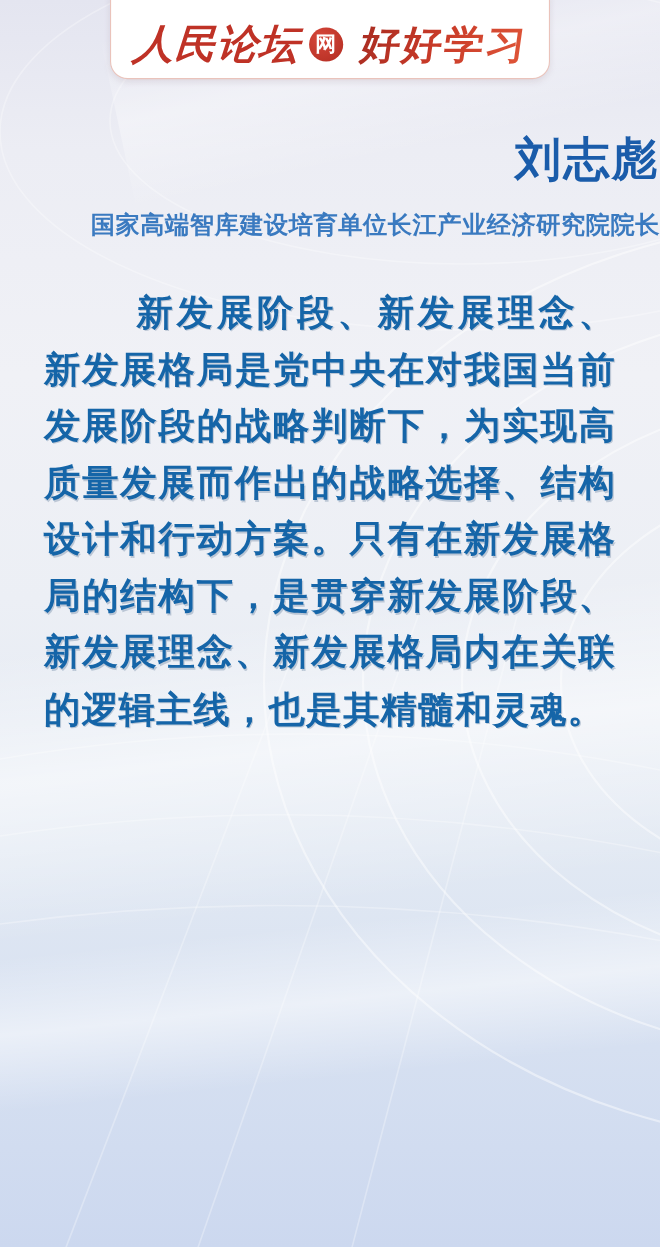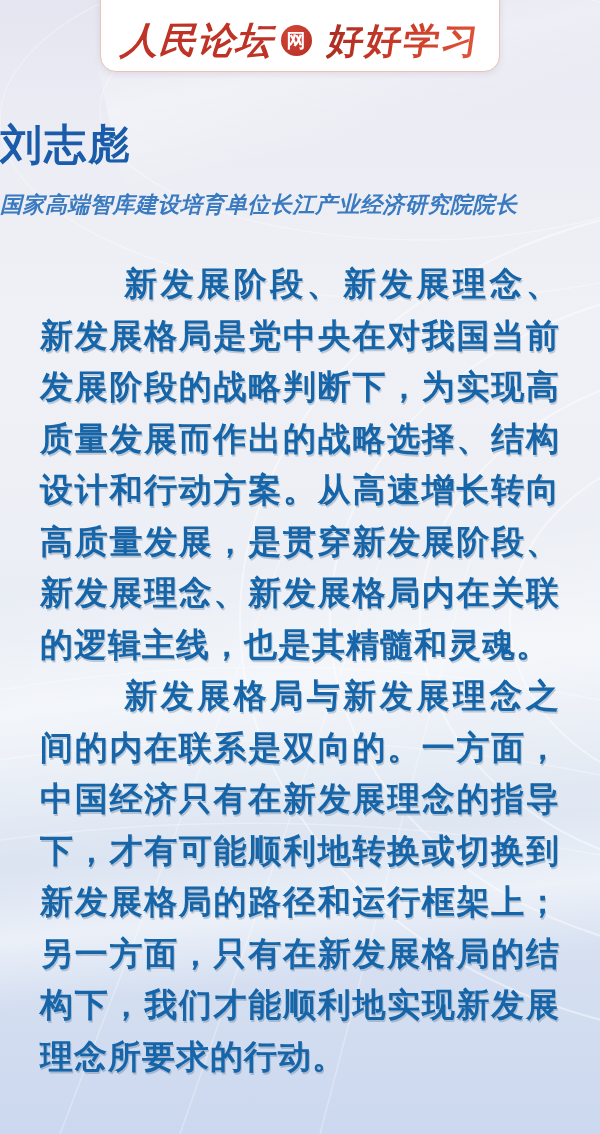--- a/index.html
+++ b/index.html
@@ -110,38 +110,37 @@
     -webkit-background-clip: text;
     background-clip: text;
     color: transparent;
     margin-left: 8px;
   }
 
   
   .speaker {
     position: relative;
     z-index: 2;
-    text-align: left;
+    text-align: right;
     padding-top: 120px;
   }
   .speaker-name {
     font-size: 42px;
     font-weight: 700;
     color: #1a5caa;
     letter-spacing: 2px;
     line-height: 1.2;
   }
   .speaker-titles {
     margin-top: 16px;
     font-size: 22px;
     font-weight: 600;
     color: #3a7ac0;
     line-height: 38px;
     letter-spacing: 0.5px;
-    font-style: italic;
   }
 
   
   .article {
     position: relative;
     z-index: 2;
     margin: 34px 40px 0 40px;
   }
   .article p {
     margin: 0;
@@ -191,15 +190,14 @@
 </div>
 
 <div class="speaker">
   <div class="speaker-name">刘志彪</div>
   <div class="speaker-titles">
     <div>国家高端智库建设培育单位长江产业经济研究院院长</div>
   </div>
 </div>
 
 <div class="article">
-  <p>新发展阶段、新发展理念、新发展格局是党中央在对我国当前发展阶段的战略判断下，为实现高质量发展而作出的战略选择、结构设计和行动方案。从高速增长转向高质量发展，是贯穿新发展阶段、新发展理念、新发展格局内在关联的逻辑主线，也是其精髓和灵魂。</p>
-  <p>新发展格局与新发展理念之间的内在联系是双向的。一方面，中国经济只有在新发展理念的指导下，才有可能顺利地转换或切换到新发展格局的路径和运行框架上；另一方面，只有在新发展格局的结构下，我们才能顺利地实现新发展理念所要求的行动。</p>
+  <p>新发展阶段、新发展理念、新发展格局是党中央在对我国当前发展阶段的战略判断下，为实现高质量发展而作出的战略选择、结构设计和行动方案。只有在新发展格局的结构下，是贯穿新发展阶段、新发展理念、新发展格局内在关联的逻辑主线，也是其精髓和灵魂。</p>
 </div>
 
 </body></html>

